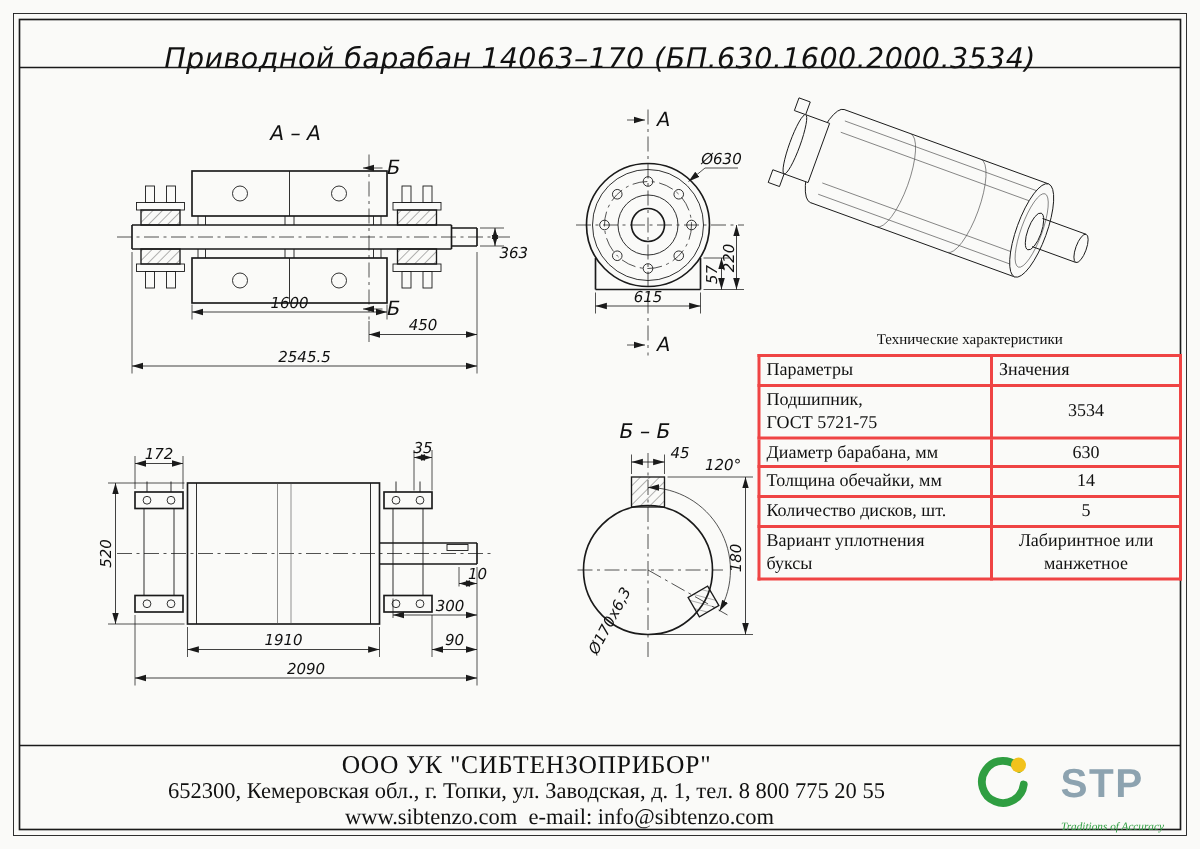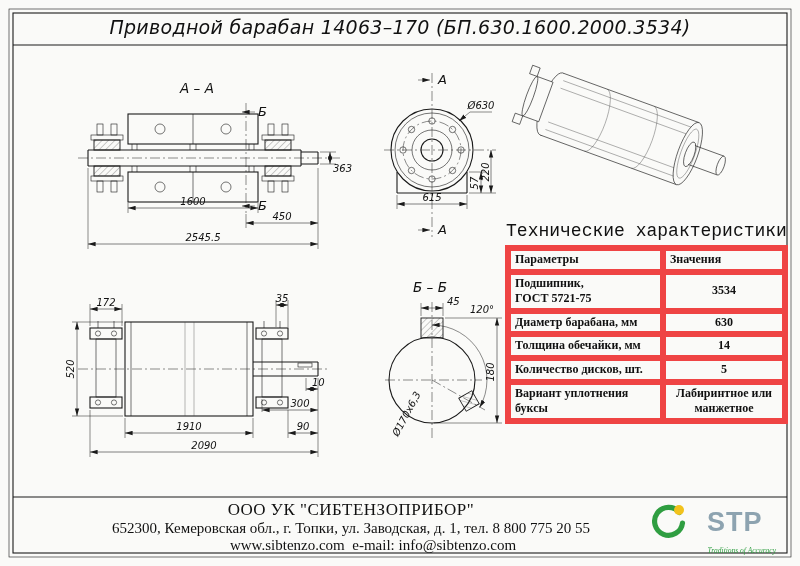--- a/index.html
+++ b/index.html
@@ -16,28 +16,28 @@
   .diml    { stroke:#1a1a1a; stroke-width:0.55; fill:none; }
   .cl      { stroke:#1a1a1a; stroke-width:0.5; fill:none; stroke-dasharray:10 3 2 3; }
   .hatched { fill:url(#hatch); stroke:#1a1a1a; stroke-width:0.9; }
   .wfill   { fill:#fafaf8; }
 
   svg text { fill:#111; }
   .dim    { font:italic 10px "DejaVu Sans", sans-serif; }
   .mark   { font:italic 13px "DejaVu Sans", sans-serif; }
   .vlabel { font:italic 13.5px "DejaVu Sans", sans-serif; }
 
-  .sheet-title { position:absolute; top:16px; left:13px; width:774px; text-align:center;
+  .sheet-title { position:absolute; top:28px; left:13px; width:774px; text-align:center;
                  font:italic 19px "DejaVu Sans", sans-serif; letter-spacing:0.3px; }
 
   
   .spec-panel { position:absolute; left:505px; top:221px; width:283px; }
-  .spec-title { text-align:center; font-size:18px; margin-bottom:4px;font-family:Liberation Mono, monospace; }
+  .spec-title { text-align:center; font-size:10px; margin-bottom:4px; }
   .spec-panel table { width:100%; border-collapse:collapse; border:1.4px solid #1a1a1a; }
-  .spec-panel th, .spec-panel td { border:6px solid #ef4444; font-size:12px; font-weight:bold;
+  .spec-panel th, .spec-panel td { border:2px solid #ef4444; font-size:12px; font-weight:normal;
                                    padding:1px 4px; line-height:1.3; vertical-align:middle; }
   .spec-panel th { text-align:left; }
   .spec-panel th.val-h { }
   td.param { white-space:pre-line; width:155px; }
   td.value { white-space:pre-line; text-align:center; }
 
   
   .footer-text { position:absolute; left:13px; top:500px; width:676px; text-align:center; }
   .company { font-size:17px; letter-spacing:0.5px; }
   .address { font-size:15px; }

